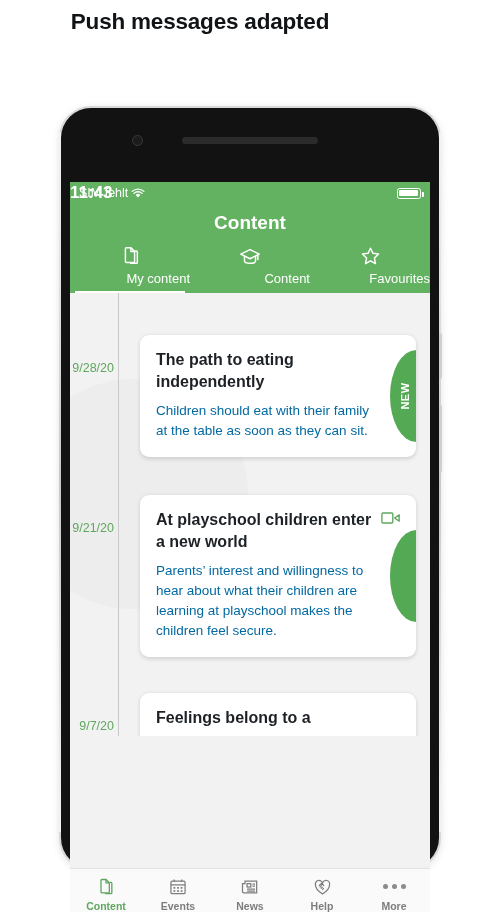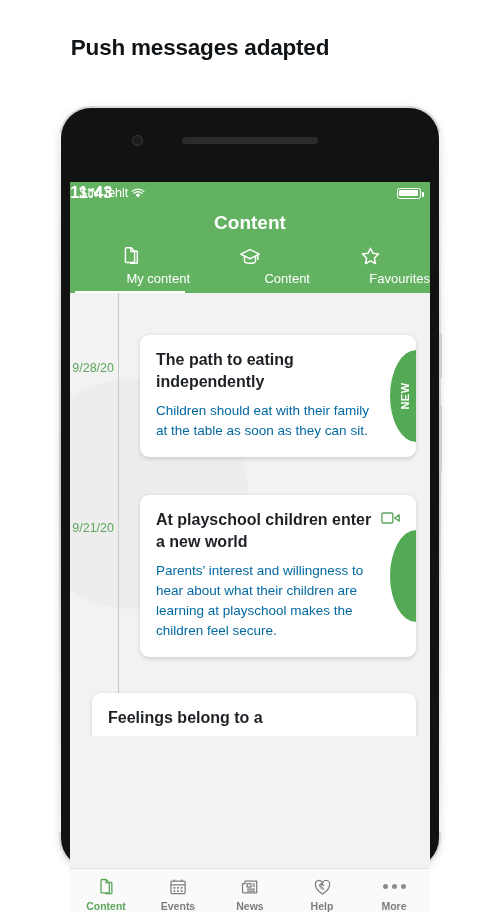--- a/index.html
+++ b/index.html
@@ -6,21 +6,21 @@
   html, body {
     width: 500px; height: 912px;
     background: #ffffff;
     font-family: "Liberation Sans", sans-serif;
     overflow: hidden;
   }
   .page { position: relative; width: 500px; height: 912px; background: #fff; }
 
   
   .headline {
-    position: absolute; top: 32px; left: 0; width: 400px;
+    position: absolute; top: 6px; left: 0; width: 400px;
     text-align: center;
     font-size: 22.5px; font-weight: bold; color: #111417;
     line-height: 31px; letter-spacing: -0.2px;
   }
   .headline .l2 { display: block; }
 
   
   .phone {
     position: absolute; left: 61px; top: 108px;
     width: 378px; height: 760px;
@@ -307,20 +307,21 @@
             </div>
             <div class="card-title">At playschool children enter a new world</div>
             <div class="card-text">Parents’ interest and willingness to hear about what their children are learning at playschool makes the children feel secure.</div>
             <div class="badge-plain">
               <span></span>
             </div>
           </div>
         </div>
 
         <div class="card-row" style="margin-top:20px;">
+          <div class="date">9/7/20</div>
           <div class="card" style="padding-bottom:40px;">
             <div class="card-title">Feelings belong to a</div>
           </div>
         </div>
       </div>
 
       <div class="bottomnav">
 
         <div class="nav-item active">
           <div class="nicon">

